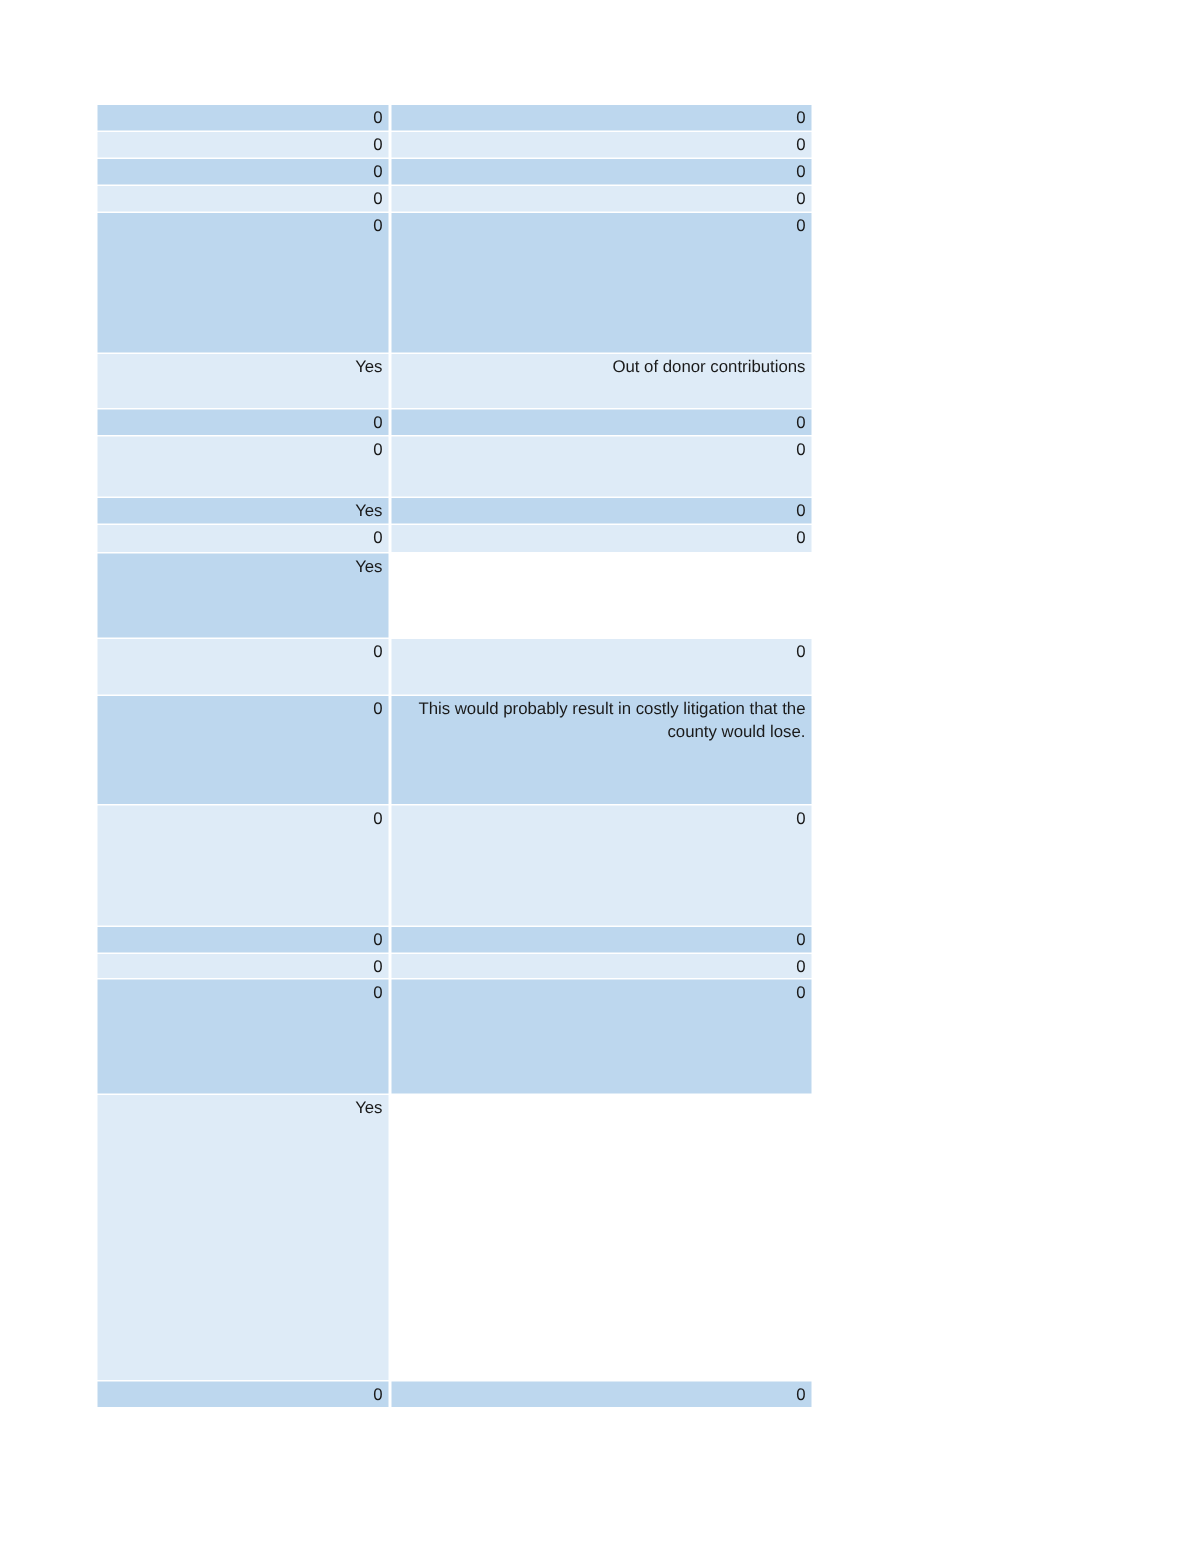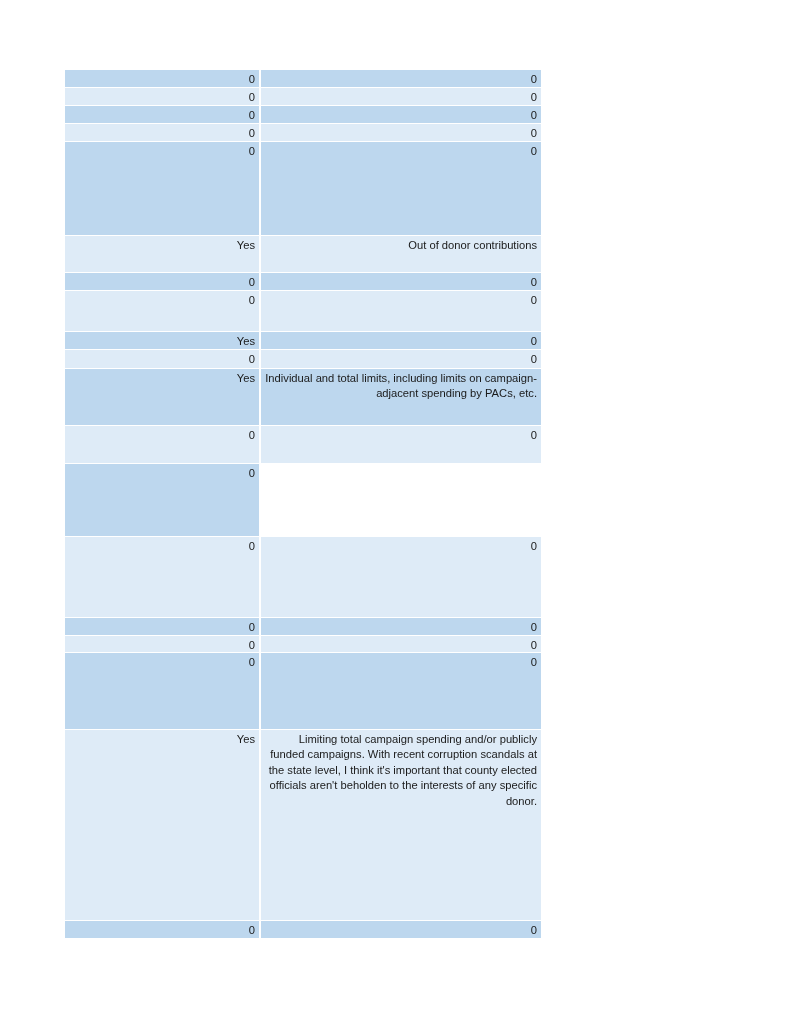--- a/index.html
+++ b/index.html
@@ -96,46 +96,45 @@
     <div class="row" style="height: 17px;">
       <div class="cell col-left band-dark align-left">Yes</div>
       <div class="cell col-right band-dark align-right">0</div>
     </div>
     <div class="row" style="height: 18px;">
       <div class="cell col-left band-light align-right">0</div>
       <div class="cell col-right band-light align-right">0</div>
     </div>
     <div class="row" style="height: 56px;">
       <div class="cell col-left band-dark align-left">Yes</div>
-      <div class="cell col-right band-dark align-left">Individual and total limits, including limits on campaign-adjacent spending by PACs, etc.</div>
     </div>
     <div class="row" style="height: 37px;">
       <div class="cell col-left band-light align-right">0</div>
       <div class="cell col-right band-light align-right">0</div>
     </div>
     <div class="row" style="height: 72px;">
       <div class="cell col-left band-dark align-right">0</div>
+      <div class="cell col-right band-dark align-left">This would probably result in costly litigation that the county would lose.</div>
     </div>
     <div class="row" style="height: 80px;">
       <div class="cell col-left band-light align-right">0</div>
       <div class="cell col-right band-light align-right">0</div>
     </div>
     <div class="row" style="height: 17px;">
       <div class="cell col-left band-dark align-right">0</div>
       <div class="cell col-right band-dark align-right">0</div>
     </div>
     <div class="row" style="height: 16px;">
       <div class="cell col-left band-light align-right">0</div>
       <div class="cell col-right band-light align-right">0</div>
     </div>
     <div class="row" style="height: 76px;">
       <div class="cell col-left band-dark align-right">0</div>
       <div class="cell col-right band-dark align-right">0</div>
     </div>
     <div class="row" style="height: 190px;">
       <div class="cell col-left band-light align-left">Yes</div>
-      <div class="cell col-right band-light align-left">Limiting total campaign spending and/or publicly funded campaigns. With recent corruption scandals at the state level, I think it's important that county elected officials aren't beholden to the interests of any specific donor.</div>
     </div>
     <div class="row" style="height: 17px;">
       <div class="cell col-left band-dark align-right">0</div>
       <div class="cell col-right band-dark align-right">0</div>
     </div>
   </div>
 
 </body></html>

